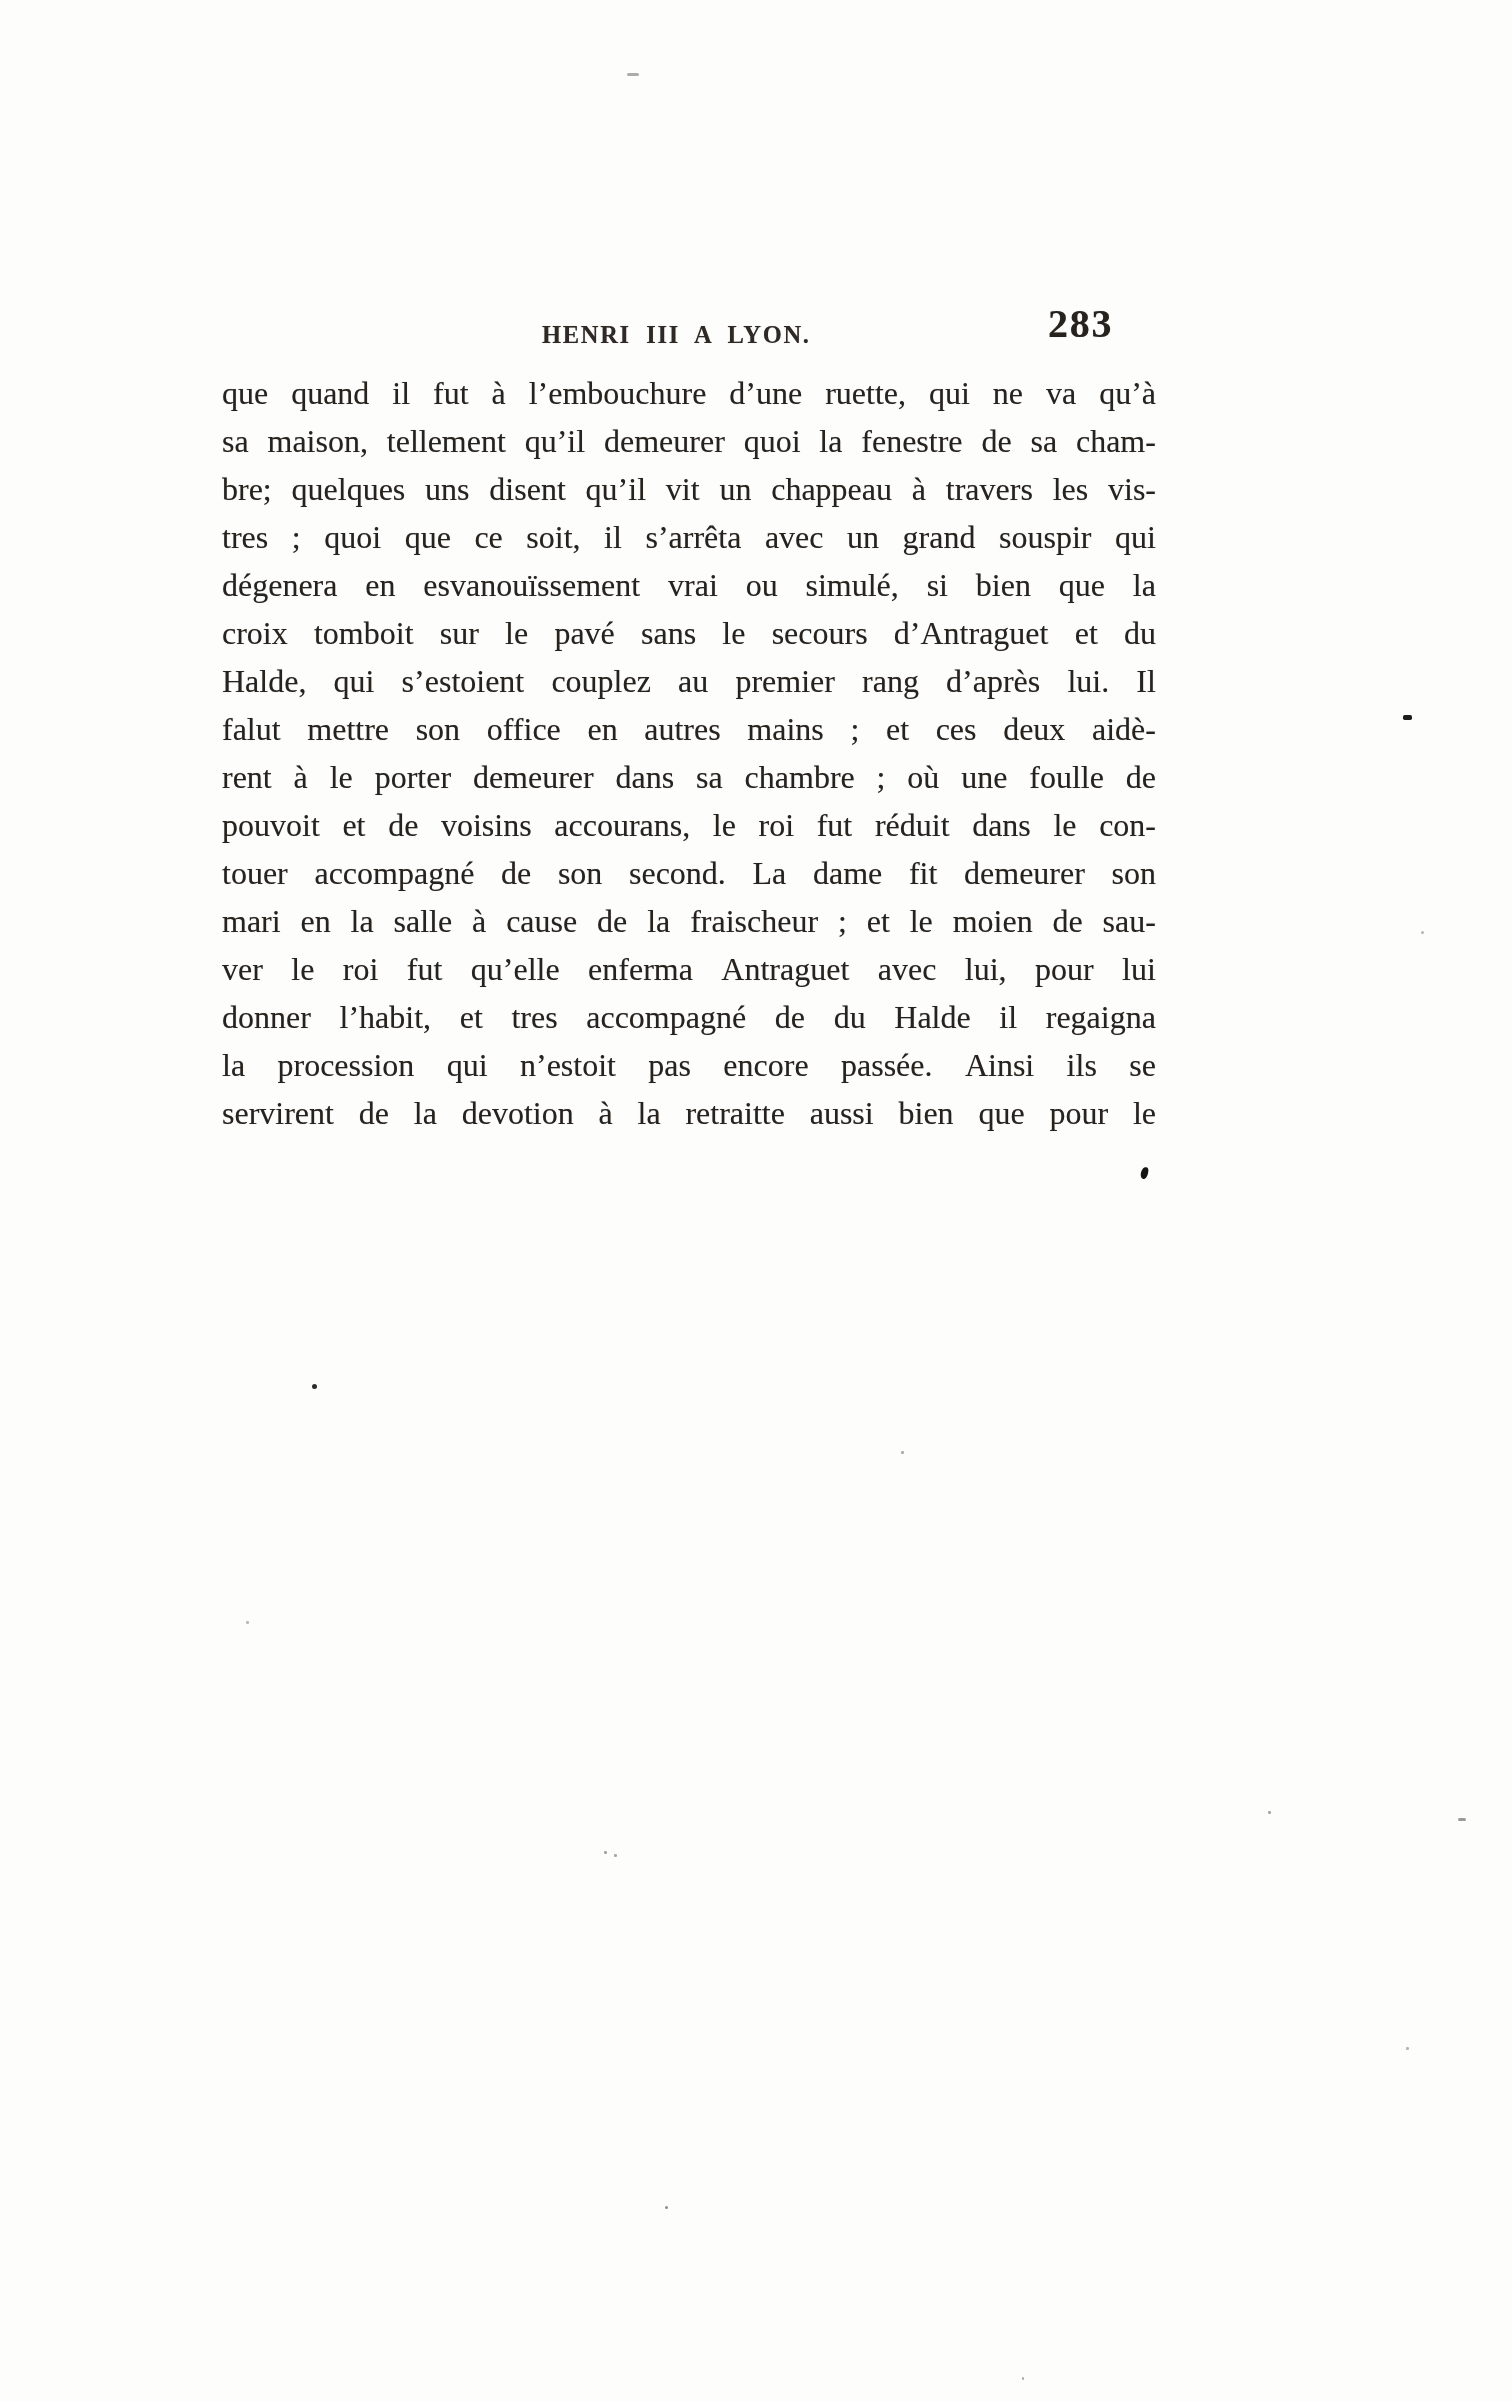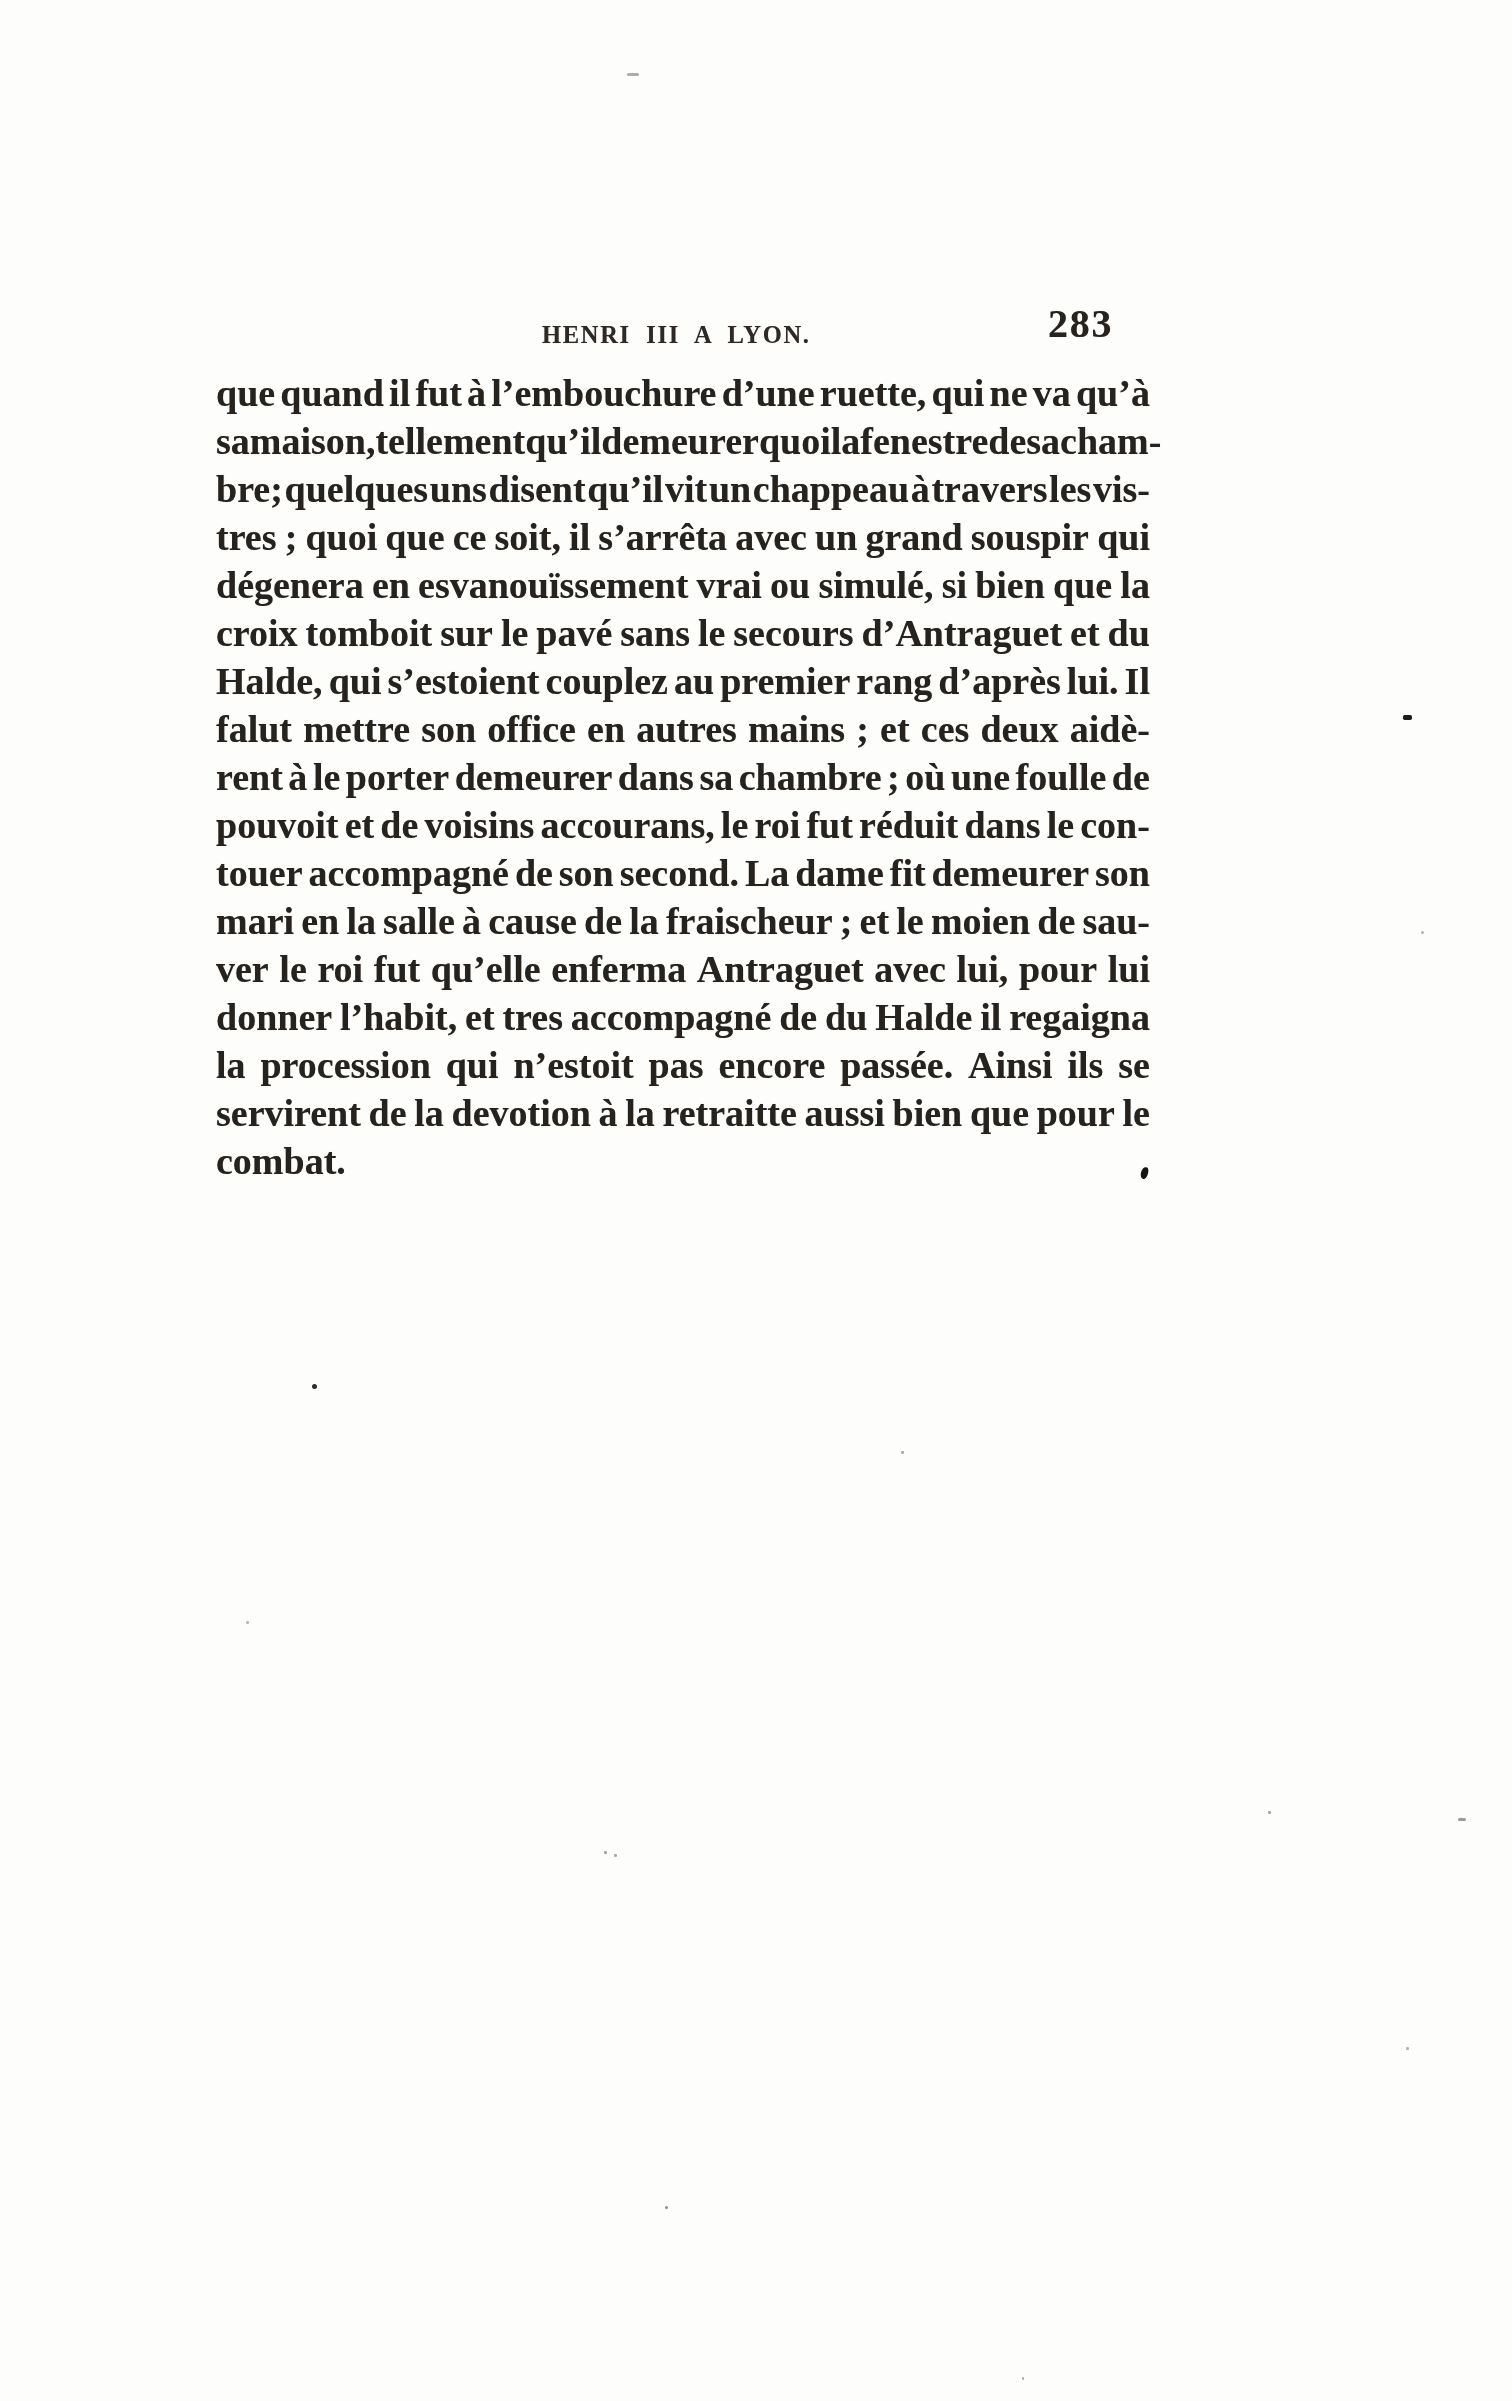--- a/index.html
+++ b/index.html
@@ -20,22 +20,22 @@
     white-space:nowrap;
   }
   .page-number{
     position:absolute;left:1048px;top:300px;
     font-size:40px;font-weight:bold;
     letter-spacing:1.7px;
     color:#26221e;
     text-shadow:0 0 0.8px rgba(40,33,26,.4);
   }
   .text-block{
-    position:absolute;left:216px;top:369px;width:934px;
-    font-size:38px;font-weight:bold;
+    position:absolute;left:222px;top:369px;width:934px;
+    font-size:32px;font-weight:normal;
     text-shadow:0 0 0.8px rgba(40,33,26,.35);
   }
   .line{
     display:flex;justify-content:space-between;
     line-height:48px;height:48px;
     white-space:nowrap;
   }
   .line--last{display:block;text-align:left;}
   .speck{position:absolute;border-radius:50%;}
   .speck--dash{border-radius:1.7px;}
@@ -259,21 +259,20 @@
         <span>devotion</span>
         <span>à</span>
         <span>la</span>
         <span>retraitte</span>
         <span>aussi</span>
         <span>bien</span>
         <span>que</span>
         <span>pour</span>
         <span>le</span>
       </div>
-    <div class="line line--last">combat.</div>
   </div>
 
   <div class="speck speck--dash" style="left:627px;top:73px;width:11.8px;height:3.4px;background:#8f8f8f;opacity:.75;"></div>
   <div class="speck speck--dash" style="left:1403px;top:715px;width:9.3px;height:5px;background:#1d1d1d;"></div>
   <div class="speck speck--comma" style="left:1141px;top:1167px;width:6.8px;height:11.8px;background:#141414;"></div>
   <div class="speck" style="left:312px;top:1384px;width:5px;height:5px;background:#2c2c2c;"></div>
   <div class="speck" style="left:1421px;top:931px;width:3.4px;height:3.4px;background:#b5b5b5;"></div>
   <div class="speck" style="left:901px;top:1451px;width:2.5px;height:2.5px;background:#ababab;"></div>
   <div class="speck" style="left:246px;top:1621px;width:2.5px;height:2.5px;background:#b8b8b8;"></div>
   <div class="speck" style="left:1268px;top:1811px;width:2.5px;height:2.5px;background:#a5a5a5;"></div>

